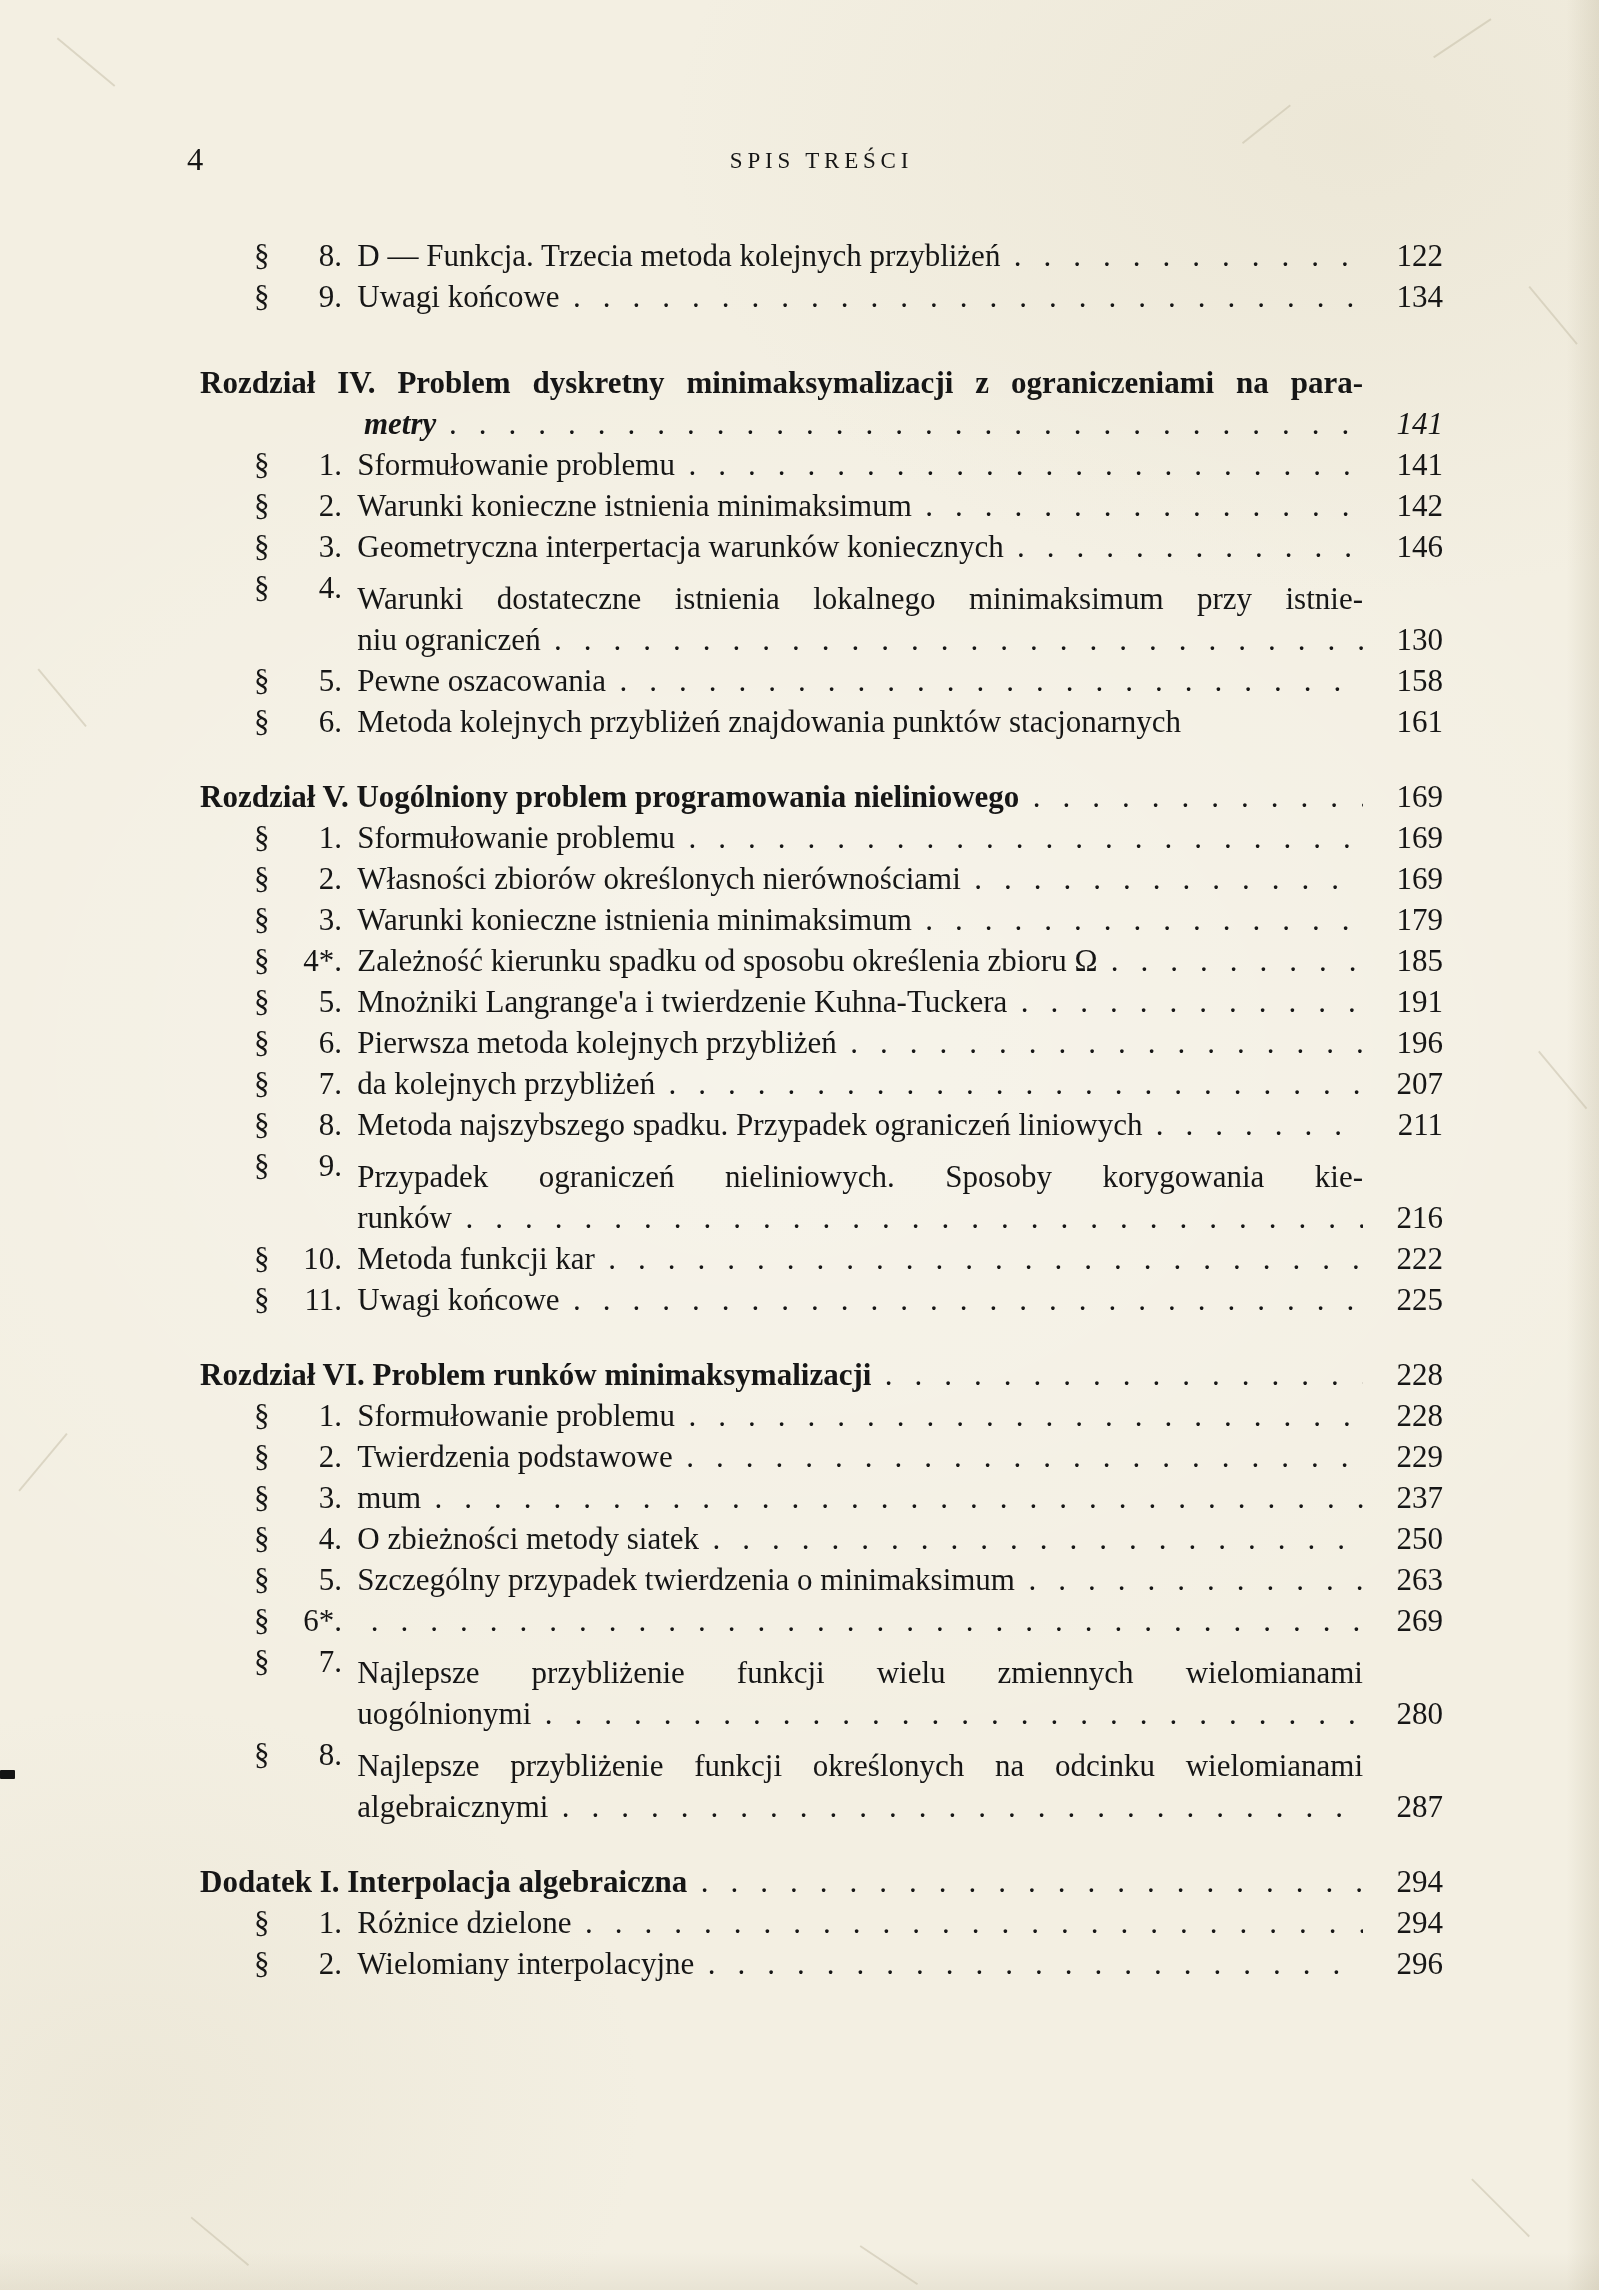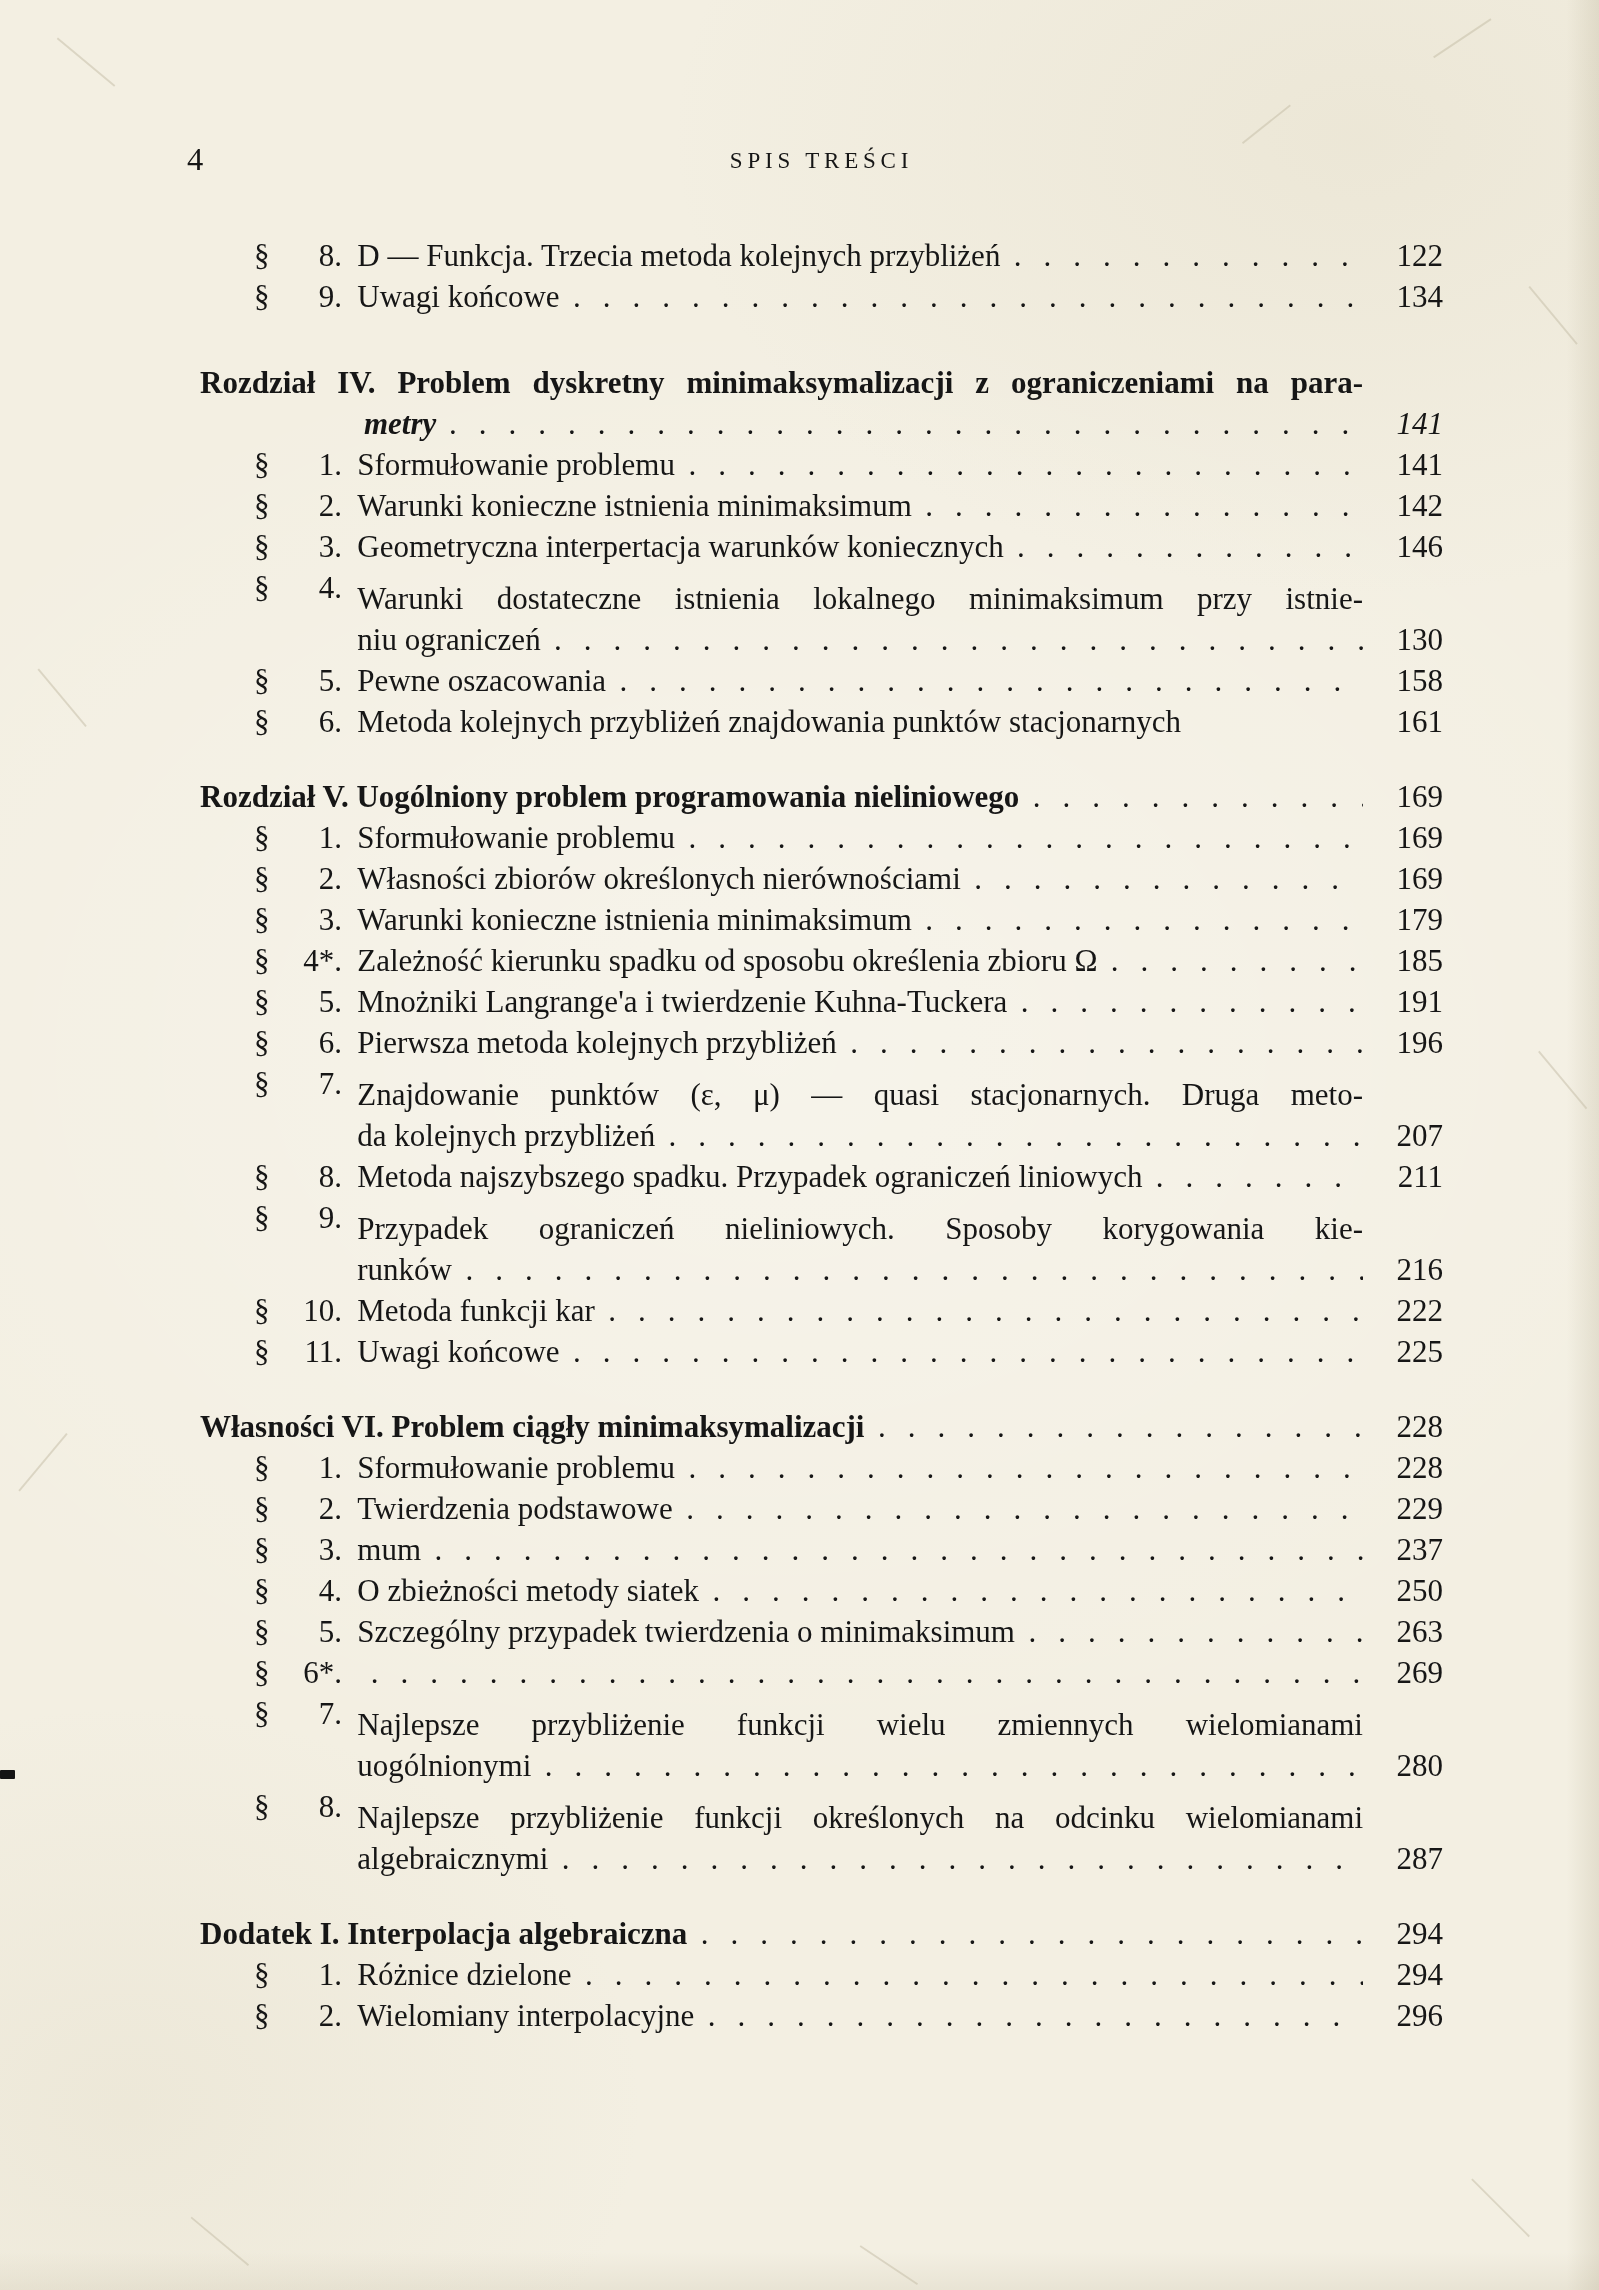--- a/index.html
+++ b/index.html
@@ -255,21 +255,20 @@
             <span class="ltext">Pierwsza metoda kolejnych przybliżeń</span>
             <span class="dots">............................................................</span>
             <span class="pg">196</span>
           </div>
         </div>
       </div>
       <div class="row entry">
         <span class="marker">§</span>
         <span class="num">7.</span>
         <div class="lines">
-          <div class="line fill"><span class="ltext">Znajdowanie punktów (ε, μ) — quasi stacjonarnych. Druga meto-</span></div>
           <div class="line">
             <span class="ltext">da kolejnych przybliżeń</span>
             <span class="dots">............................................................</span>
             <span class="pg">207</span>
           </div>
         </div>
       </div>
       <div class="row entry">
         <span class="marker">§</span>
         <span class="num">8.</span>
@@ -312,21 +311,21 @@
             <span class="ltext">Uwagi końcowe</span>
             <span class="dots">............................................................</span>
             <span class="pg">225</span>
           </div>
         </div>
       </div>
       <div class="gap"></div>
       <div class="row chapter">
         <div class="lines">
           <div class="line">
-            <span class="ltext">Własności VI. Problem ciągły minimaksymalizacji</span>
+            <span class="ltext">Rozdział VI. Problem runków minimaksymalizacji</span>
             <span class="dots">............................................................</span>
             <span class="pg">228</span>
           </div>
         </div>
       </div>
       <div class="row entry">
         <span class="marker">§</span>
         <span class="num">1.</span>
         <div class="lines">
           <div class="line">

